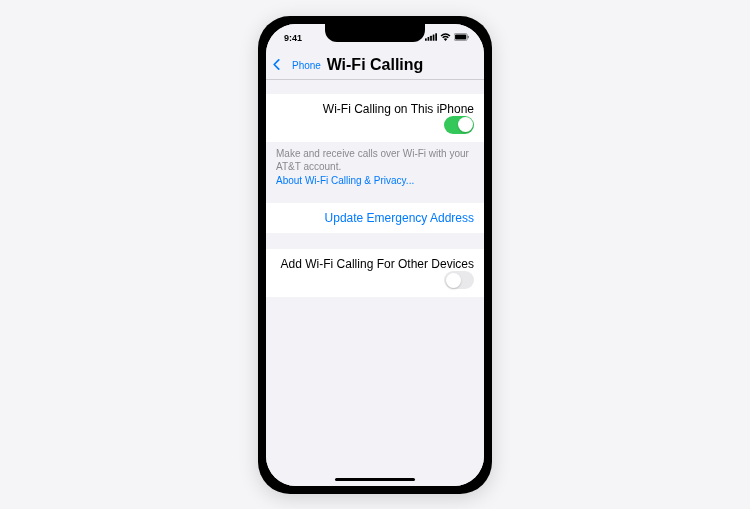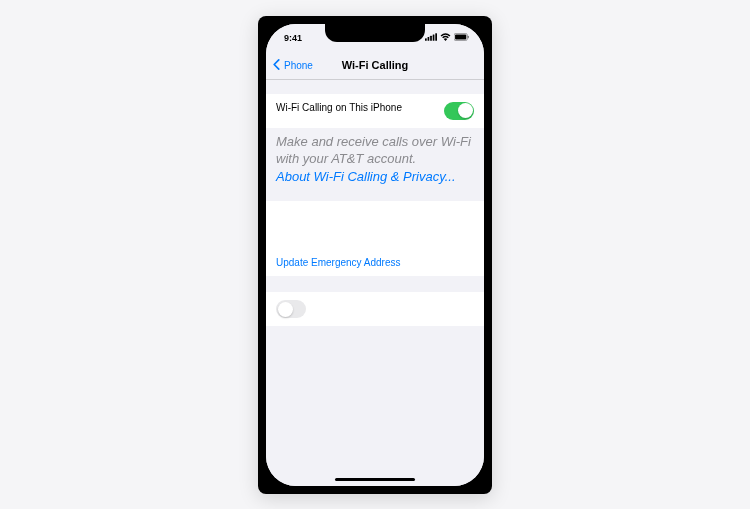--- a/index.html
+++ b/index.html
@@ -9,21 +9,21 @@
     background: #f5f5f7;
     display: flex;
     align-items: center;
     justify-content: center;
     font-family: -apple-system, BlinkMacSystemFont, "Segoe UI", Helvetica, Arial, sans-serif;
   }
   .phone-frame {
     width: 234px;
     height: 478px;
     background: #000;
-    border-radius: 8px;
+    border-radius: 32px;
     padding: 8px;
     position: relative;
     box-shadow: 0 4px 20px rgba(0,0,0,0.15);
   }
   .phone-screen {
     width: 100%;
     height: 100%;
     background: #f2f2f7;
     border-radius: 30px;
     overflow: hidden;
@@ -63,53 +63,53 @@
     background: #f2f2f7;
     border-bottom: 0.5px solid rgba(0,0,0,0.15);
   }
   .back-btn {
     position: absolute;
     left: 6px;
     display: flex;
     align-items: center;
     color: #007aff;
     font-size: 10px;
-    gap: 4px;
+    gap: 12px;
   }
   .nav-title {
     width: 100%;
     text-align: center;
-    font-size: 11px;
+    font-size: 16px;
     font-weight: 600;
     color: #000;
   }
   .content {
     flex: 1;
     overflow-y: auto;
     background: #f2f2f7;
   }
   .group { margin-top: 16px; }
   .group:first-child { margin-top: 14px; }
   .cell {
     background: #fff;
     padding: 8px 10px;
     display: flex;
-    align-items: flex-start;
+    align-items: flex-end;
     justify-content: space-between;
-    font-size: 10px;
+    font-size: 12px;
     color: #000;
     min-height: 28px;
-  }
-  .cell-link { color: #007aff; margin-top: 48px; }
+    flex-direction: column;
+  }
+  .cell-link { color: #007aff; }
   .footer {
     padding: 5px 10px 0 10px;
-    font-size: 13px;
+    font-size: 10px;
     line-height: 1.35;
     color: #8a8a8e;
-    font-style: italic;
   }
   .footer a { color: #007aff; text-decoration: none; }
   .toggle {
     width: 30px;
     height: 18px;
     border-radius: 9px;
     position: relative;
     flex-shrink: 0;
   }
   .toggle-on { background: #34c759; }
@@ -199,20 +199,21 @@
       </div>
 
       <div class="group">
         <div class="cell">
           <span class="cell-link">Update Emergency Address</span>
         </div>
       </div>
 
       <div class="group">
         <div class="cell">
+          <span>Add Wi-Fi Calling For Other Devices</span>
           <div class="toggle toggle-off">
             <div class="toggle-knob"></div>
           </div>
         </div>
       </div>
 
     </div>
 
     <div class="home-indicator"></div>
   </div>

